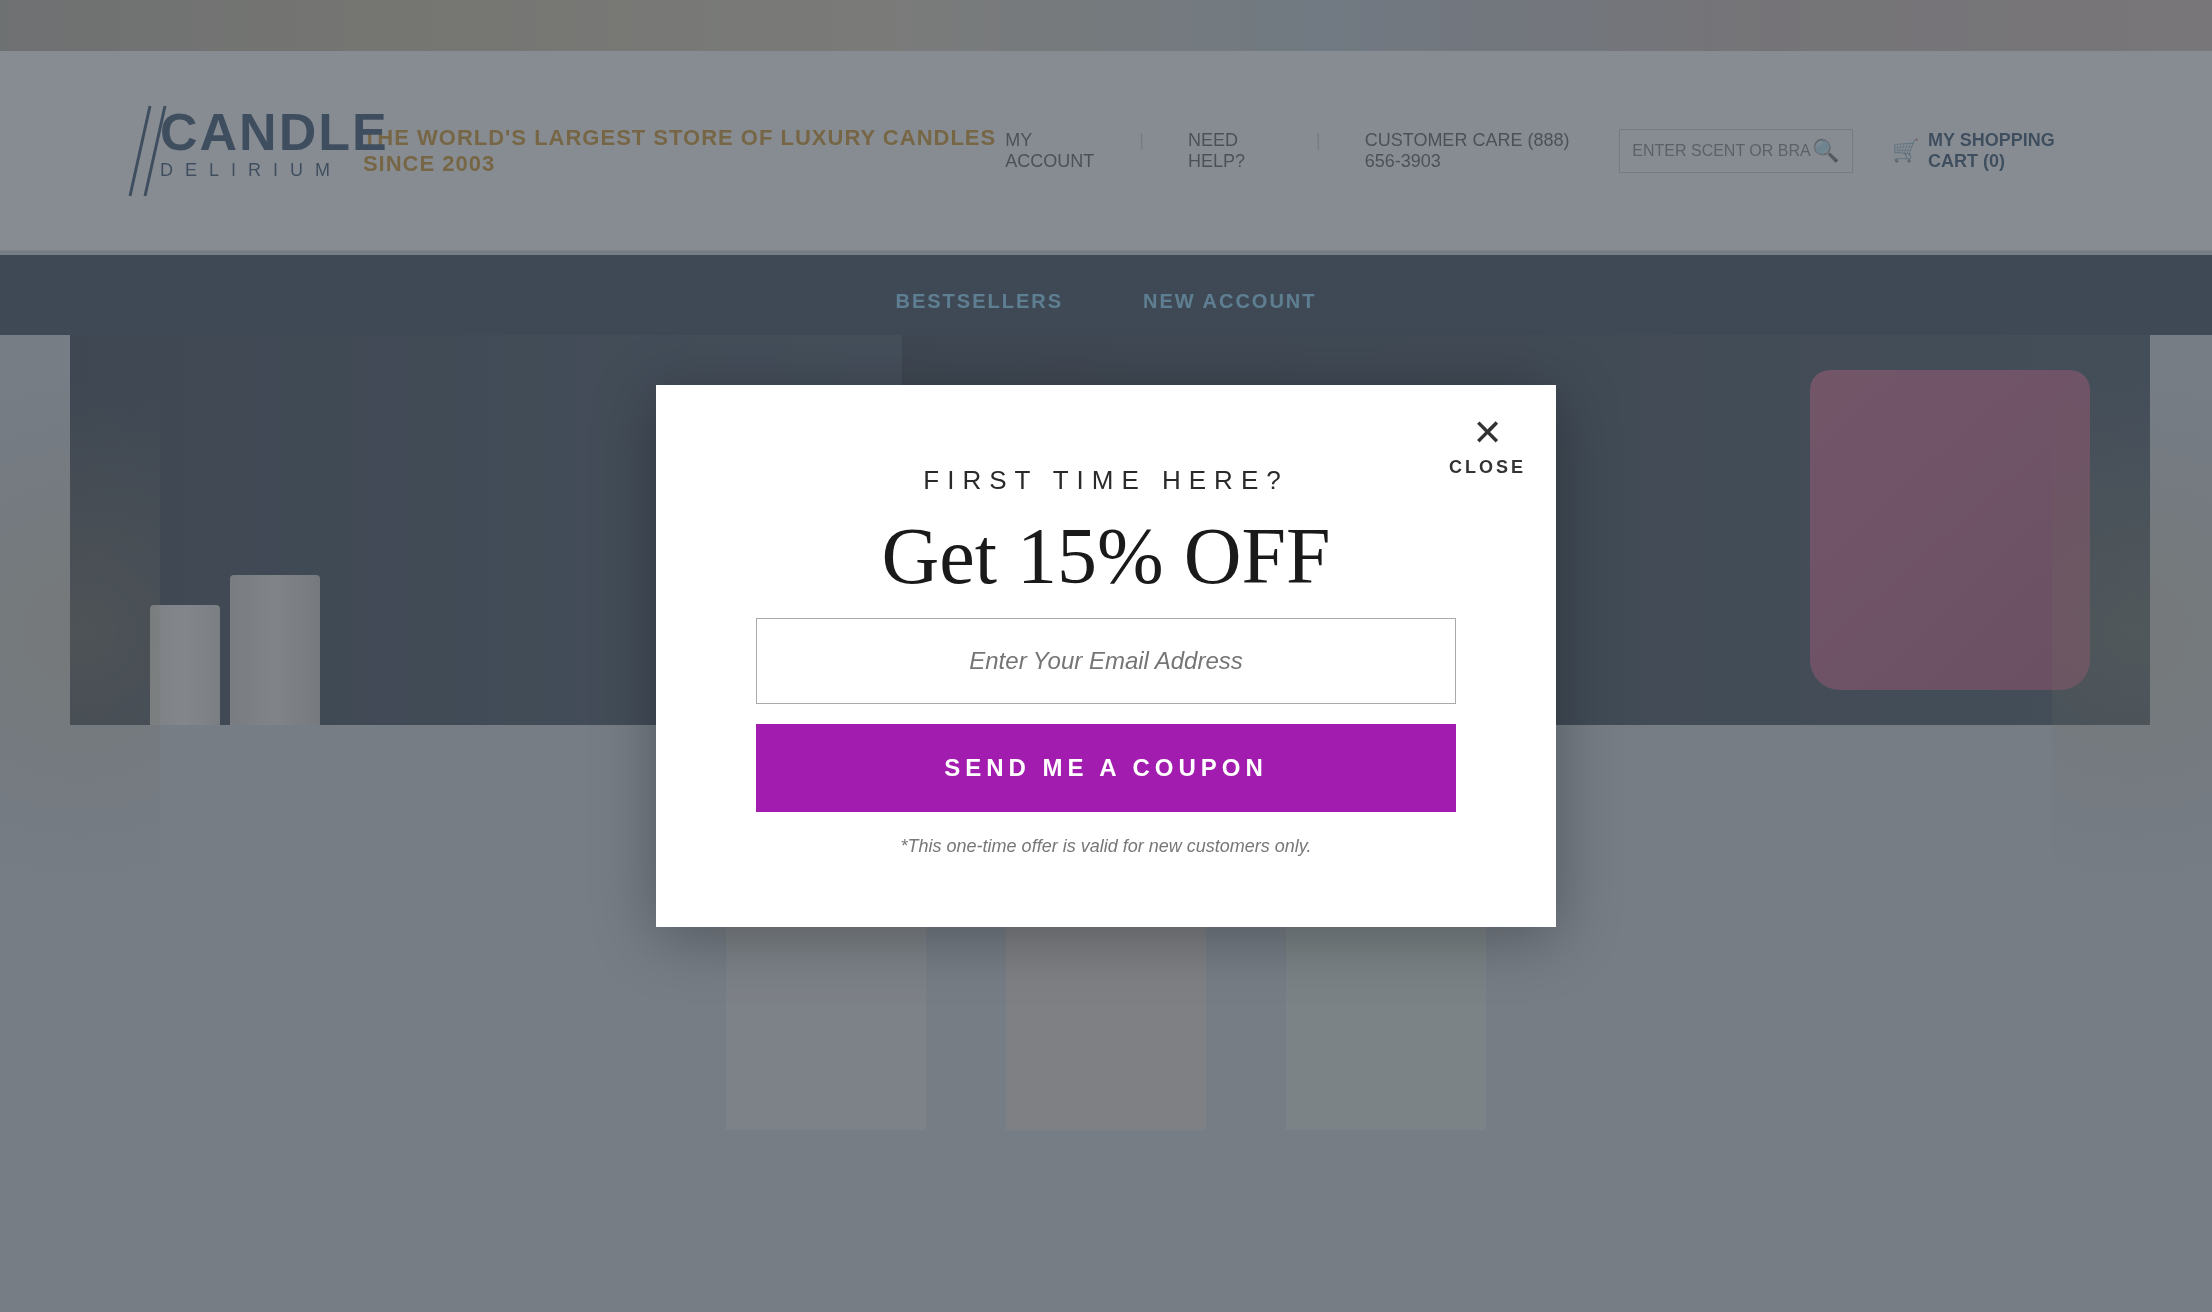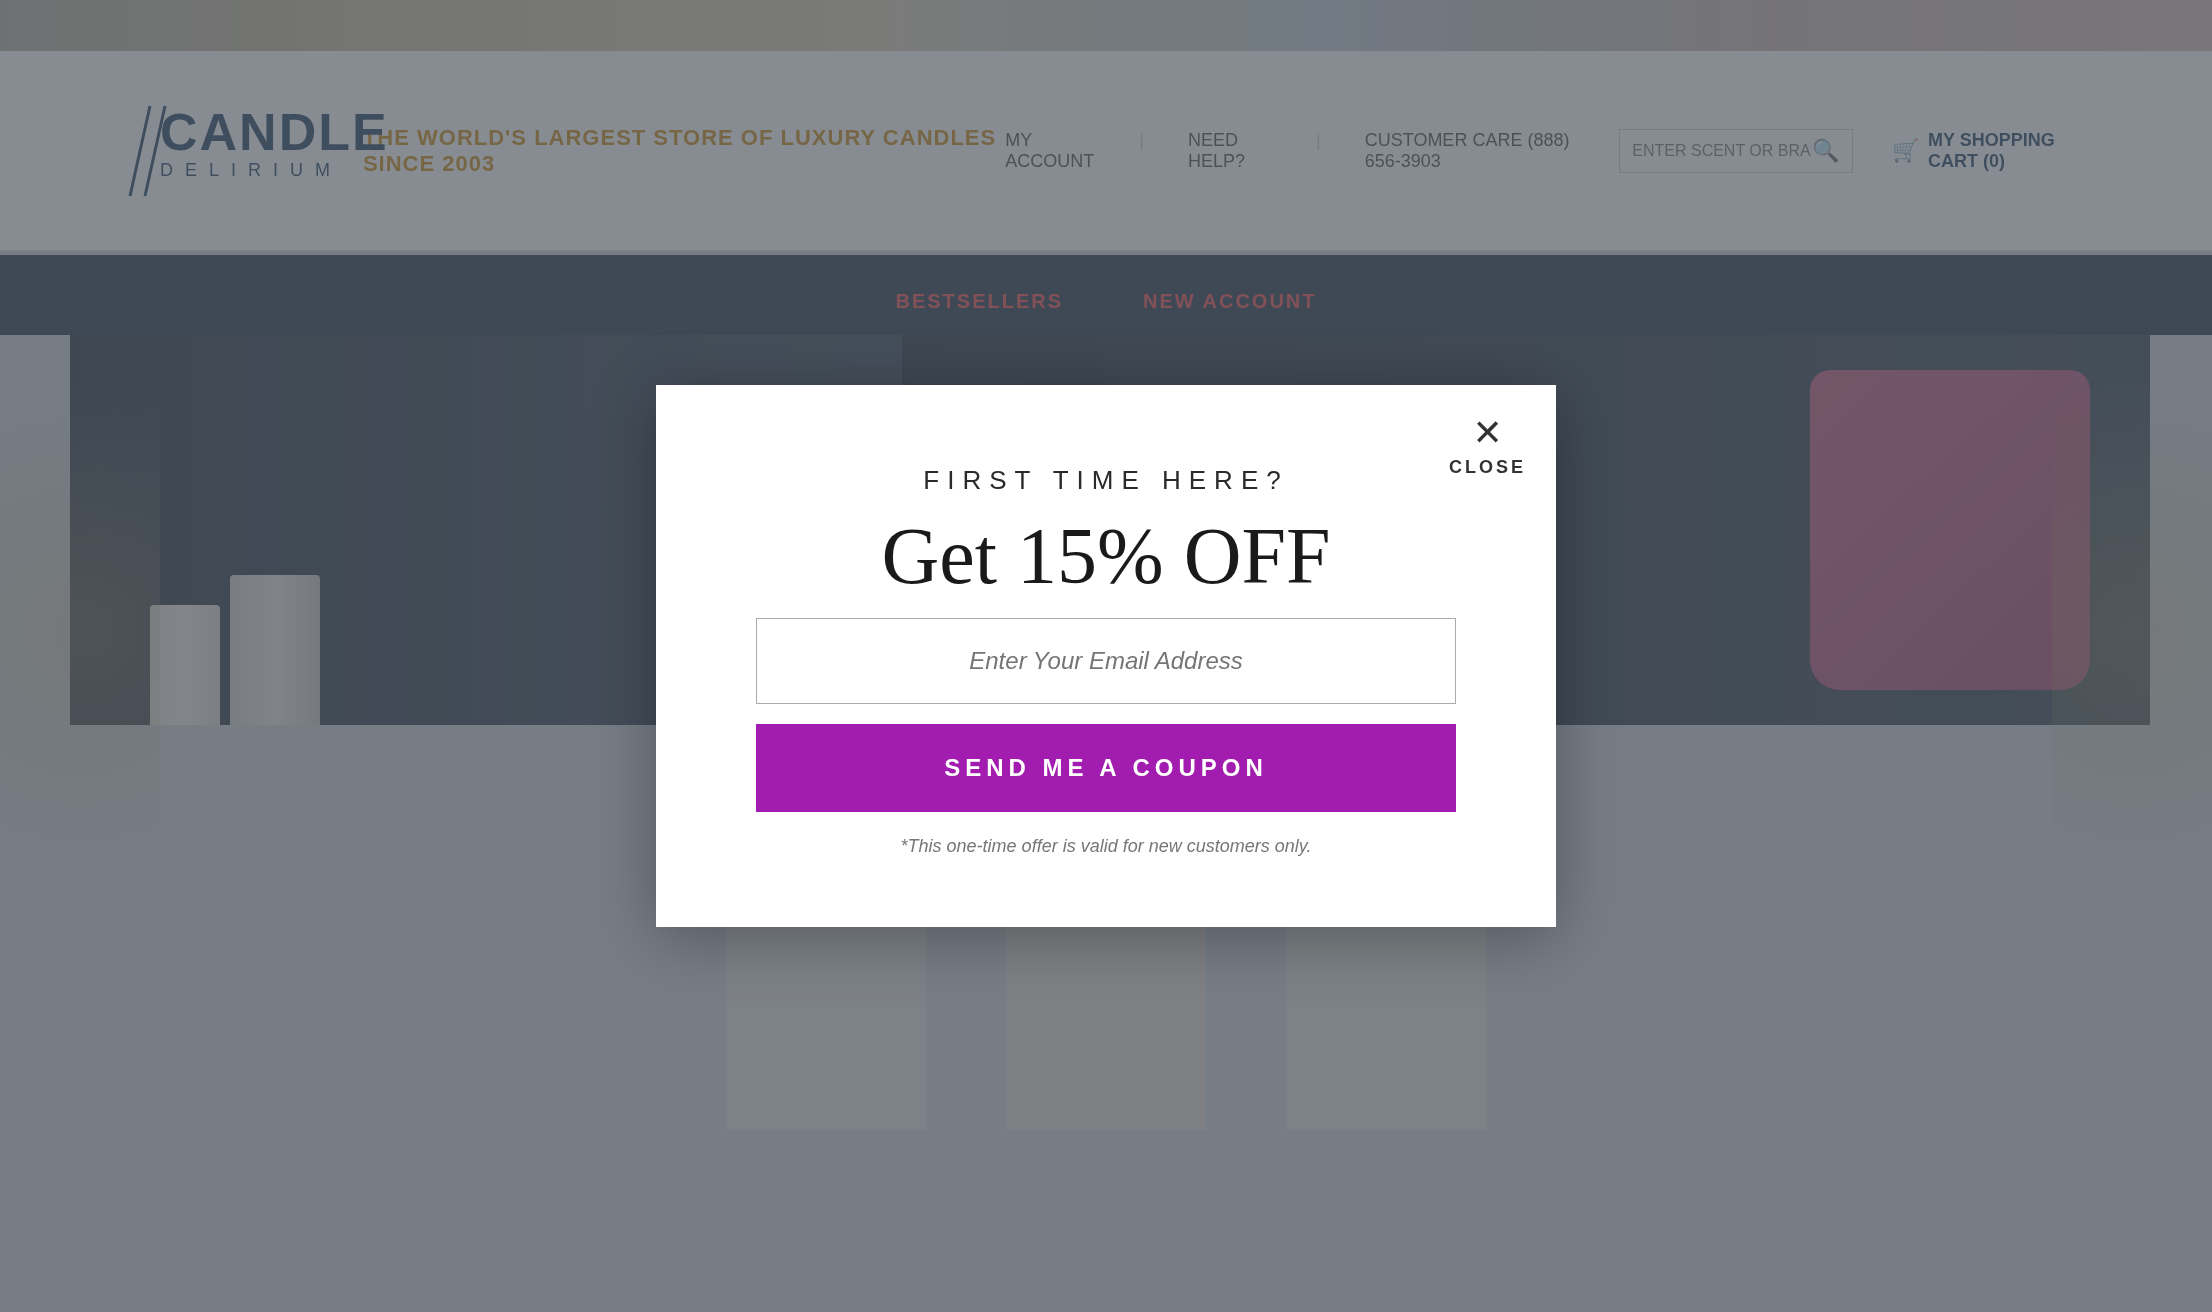--- a/index.html
+++ b/index.html
@@ -113,21 +113,21 @@
       width: 100%;
       height: 80px;
       background: #1a2b3c;
       display: flex;
       align-items: center;
       justify-content: center;
       gap: 80px;
     }
 
     .nav-item {
-      color: #ef4444;
+      color: #7dd3fc;
       font-size: 20px;
       letter-spacing: 2px;
       font-weight: 600;
       margin-top: 12px;
     }
 
     
     .hero-banner {
       position: absolute;
       top: 335px; left: 70px;

